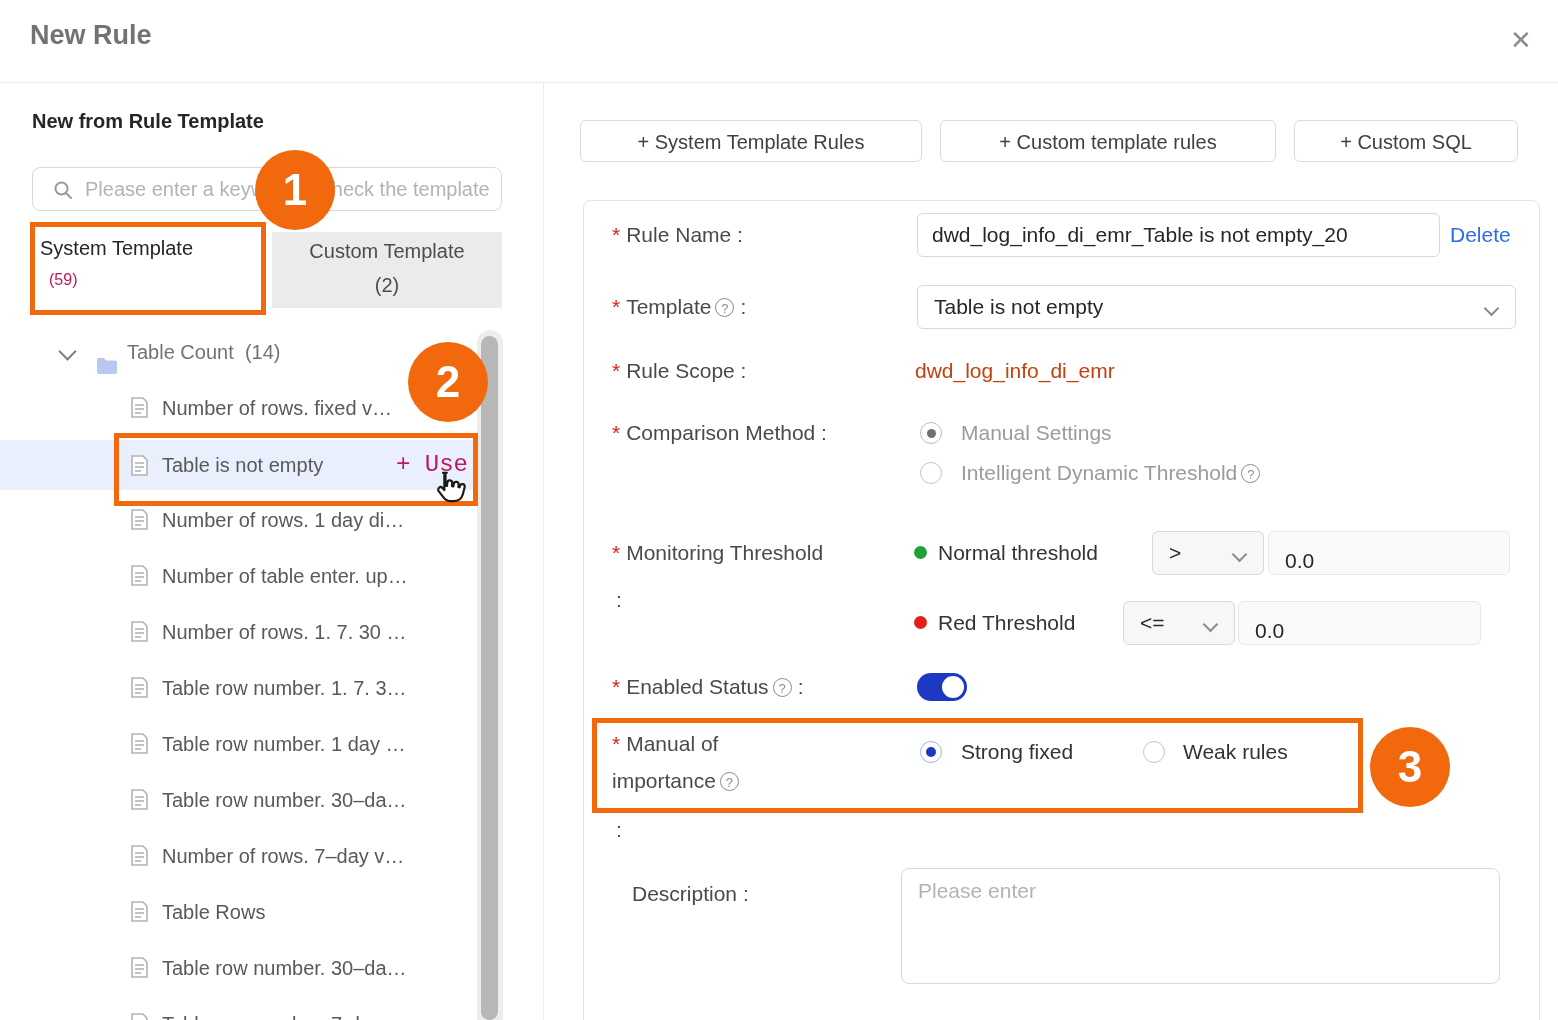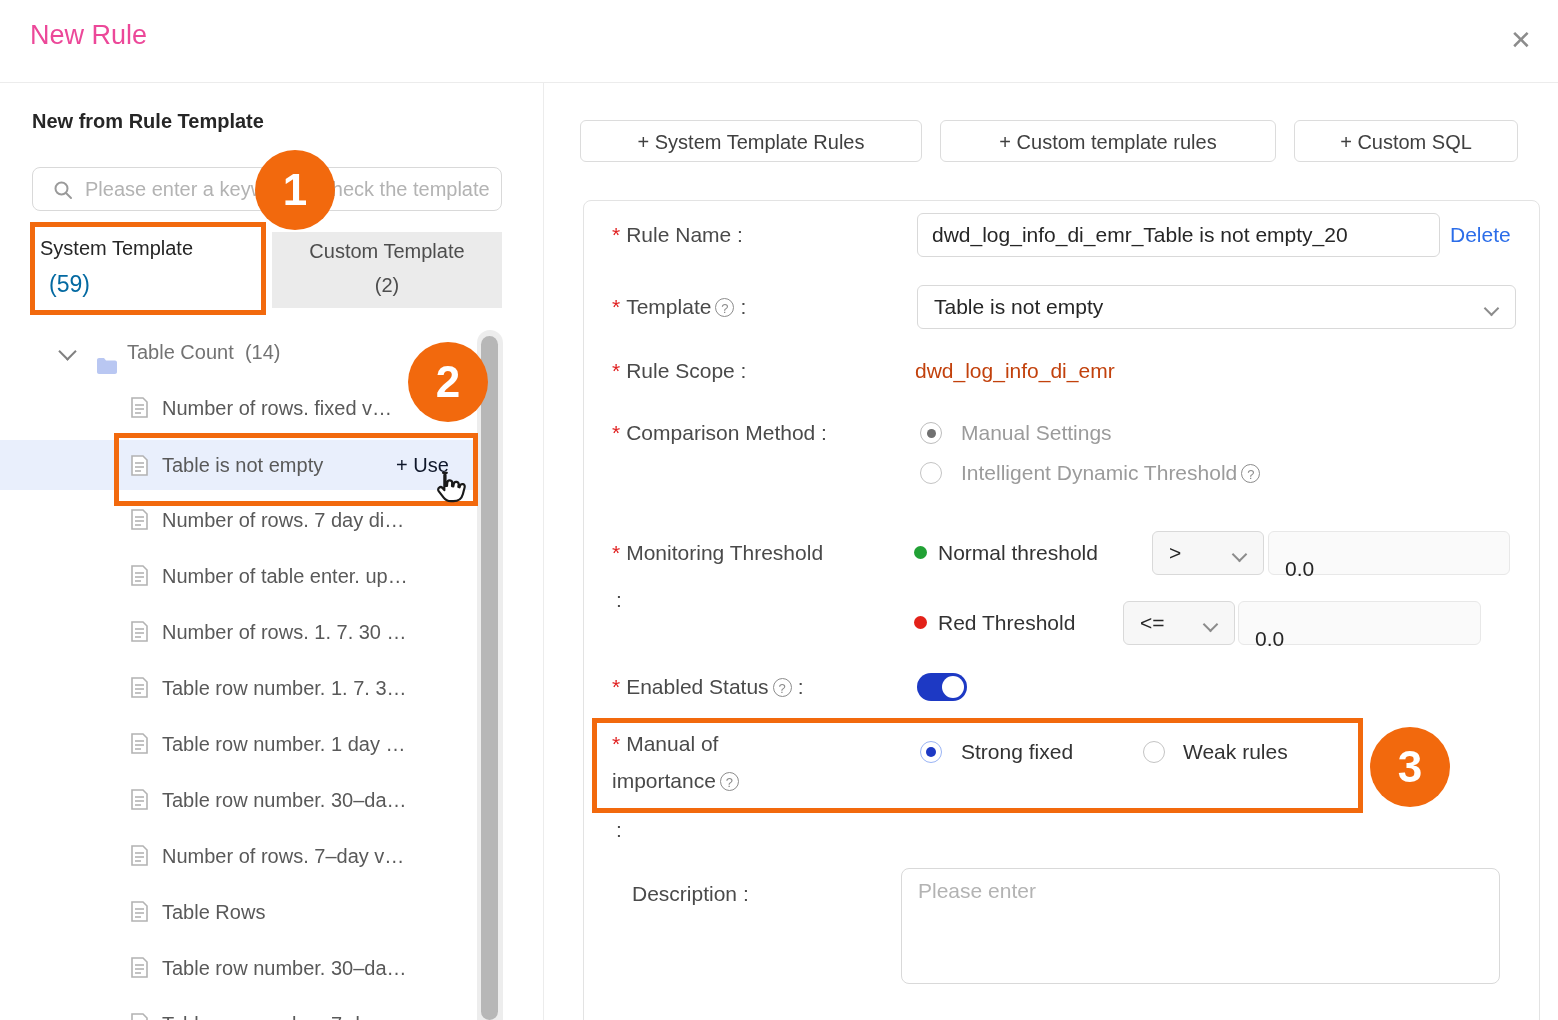--- a/index.html
+++ b/index.html
@@ -3,53 +3,53 @@
 <meta charset="utf-8">
 <style>
   html,body{margin:0;padding:0;background:#fff;}
   .stage{
     position:relative;width:1558px;height:1020px;overflow:hidden;background:#fff;
     font-family:"Liberation Sans","DejaVu Sans",sans-serif;color:#262626;
   }
   .abs{position:absolute;}
 
   
-  .dlg-title{left:30px;top:20px;font-size:27px;font-weight:400;color:#ec4899;}
+  .dlg-title{left:30px;top:20px;font-size:27px;font-weight:700;color:#737373;}
   .dlg-close{left:1510px;top:22px;font-size:26px;color:#8c8c8c;cursor:pointer;line-height:36px;}
   .hdr-divider{left:0;top:82px;width:1558px;height:1px;background:#ececec;}
   .v-divider{left:543px;top:83px;width:1px;height:937px;background:#ececec;}
 
   
   .section-title{left:32px;top:110px;font-size:20px;font-weight:700;color:#262626;}
   .search-box{left:32px;top:167px;width:470px;height:44px;border:1px solid #d9d9d9;border-radius:8px;box-sizing:border-box;background:#fff;}
   .search-box input{
     position:absolute;left:0;top:0;width:100%;height:100%;border:none;outline:none;background:transparent;
     padding:0 10px 0 52px;box-sizing:border-box;font-size:20px;color:#595959;
     font-family:"Liberation Sans","DejaVu Sans",sans-serif;
   }
   .search-box input::placeholder{color:#b3b3b3;}
   .search-glyph{position:absolute;left:20px;top:12px;width:20px;height:20px;}
 
   .tab1{left:35px;top:227px;width:226px;height:83px;background:#fff;}
   .tab1 .l1{position:absolute;left:5px;top:10px;font-size:20px;color:#262626;}
-  .tab1 .l2{position:absolute;left:14px;top:44px;font-size:23px;color:#0369a1;}
+  .tab1 .l2{position:absolute;left:14px;top:44px;font-size:16px;color:#be185d;}
   .tab2{left:272px;top:232px;width:230px;height:76px;background:#ebebeb;text-align:center;cursor:pointer;}
   .tab2 .l1{position:absolute;left:0;width:100%;top:8px;font-size:20px;color:#4d4d4d;}
   .tab2 .l2{position:absolute;left:0;width:100%;top:42px;font-size:20px;color:#4d4d4d;}
 
   .tree-folder{left:0;top:326px;width:478px;height:52px;line-height:52px;font-size:20px;color:#737373;cursor:pointer;}
   .chev-down{position:absolute;left:61px;top:21px;width:11px;height:11px;border-right:2px solid #808080;border-bottom:2px solid #808080;transform:rotate(45deg);transform-origin:center;margin-top:-2px;}
   .folder-svg{position:absolute;left:96px;top:16px;}
   .tree-folder .txt{position:absolute;left:127px;}
 
   .titem{left:0;width:478px;height:52px;line-height:52px;font-size:20px;color:#595959;cursor:pointer;white-space:nowrap;overflow:hidden;}
   .titem svg{position:absolute;left:131px;top:15px;}
   .titem .txt{position:absolute;left:162px;}
   .titem-selected{background:#e9effc;height:50px;line-height:50px;}
-  .use-link{position:absolute;left:396px;color:#0f172a;font-size:20px;cursor:pointer;}
+  .use-link{position:absolute;left:396px;color:#be185d;font-size:24px;cursor:pointer;font-family:Liberation Mono, monospace;}
 
   .scroll-track{left:477px;top:330px;width:26px;height:690px;background:#ededed;border-radius:13px 13px 0 0;}
   .scroll-thumb{position:absolute;left:4px;top:6px;width:17px;height:684px;background:#b7b7b7;border-radius:9px;cursor:grab;}
 
   
   .ann-box{border:5px solid #f2690d;box-sizing:border-box;pointer-events:none;z-index:6;background:transparent;}
   .ann-circle{width:80px;height:80px;border-radius:50%;background:#f2690d;color:#fff;font-size:44px;font-weight:700;
     display:flex;align-items:center;justify-content:center;z-index:7;pointer-events:none;}
   .hand-cursor{z-index:8;pointer-events:none;}
 
@@ -63,21 +63,21 @@
   .qicon{display:inline-block;width:19px;height:19px;border:1.5px solid #8c8c8c;border-radius:50%;color:#8c8c8c;
     font-size:13px;line-height:19px;text-align:center;vertical-align:1px;margin-left:4px;box-sizing:border-box;}
   .colon-gap{margin-left:6px;}
 
   .text-input{border:1px solid #d9d9d9;border-radius:6px;box-sizing:border-box;background:#fff;
     font-size:21px;color:#262626;line-height:42px;padding:0 14px;white-space:nowrap;overflow:hidden;}
   .link-blue{color:#2b6de9;font-size:21px;line-height:44px;cursor:pointer;}
   .sel{border:1px solid #d9d9d9;border-radius:6px;box-sizing:border-box;background:#fff;font-size:21px;color:#262626;line-height:42px;padding:0 16px;cursor:pointer;}
   .sel .chev{position:absolute;right:18px;top:17px;width:9px;height:9px;border-right:2px solid #8c8c8c;border-bottom:2px solid #8c8c8c;transform:rotate(45deg);}
   .sel-gray{background:#f7f7f7;}
-  .val-input{border:1px solid #e8e8e8;border-radius:6px;box-sizing:border-box;background:#fafafa;font-size:21px;color:#262626;line-height:42px;padding:16px 16px;}
+  .val-input{border:1px solid #e8e8e8;border-radius:6px;box-sizing:border-box;background:#fafafa;font-size:21px;color:#262626;line-height:42px;padding:8px 16px;}
   .plain-val{font-size:21px;color:#c2410c;line-height:44px;}
 
   .radio{width:22px;height:22px;border-radius:50%;box-sizing:border-box;background:#fff;cursor:pointer;}
   .radio-gray{border:1.5px solid #c4c4c4;}
   .radio-gray-sel{border:1.5px solid #bdbdbd;display:flex;align-items:center;justify-content:center;}
   .radio-gray-sel .dot{width:9px;height:9px;border-radius:50%;background:#707070;}
   .radio-blue-sel{border:1.5px solid #9ab4f5;display:flex;align-items:center;justify-content:center;}
   .radio-blue-sel .dot{width:10px;height:10px;border-radius:50%;background:#1d39c4;}
   .opt-gray{font-size:21px;color:#9b9b9b;line-height:44px;cursor:pointer;white-space:nowrap;}
   .opt-dark{font-size:21px;color:#333;line-height:44px;cursor:pointer;white-space:nowrap;}
@@ -152,21 +152,21 @@
     <span class="use-link">+ Use</span>
   </div>
 
   <div class="abs titem" style="top:494px">
     <svg width="17" height="21" viewBox="0 0 17 21">
         <path d="M1 1h11l4 4v15H1z" fill="#fff" stroke="#b3b3b3" stroke-width="1.6"></path>
         <line x1="4" y1="8" x2="13" y2="8" stroke="#b3b3b3" stroke-width="1.6"></line>
         <line x1="4" y1="12" x2="13" y2="12" stroke="#b3b3b3" stroke-width="1.6"></line>
         <line x1="4" y1="16" x2="10" y2="16" stroke="#b3b3b3" stroke-width="1.6"></line>
       </svg>
-    <span class="txt">Number of rows. 7 day di…</span>
+    <span class="txt">Number of rows. 1 day di…</span>
   </div>
   <div class="abs titem" style="top:550px">
     <svg width="17" height="21" viewBox="0 0 17 21">
         <path d="M1 1h11l4 4v15H1z" fill="#fff" stroke="#b3b3b3" stroke-width="1.6"></path>
         <line x1="4" y1="8" x2="13" y2="8" stroke="#b3b3b3" stroke-width="1.6"></line>
         <line x1="4" y1="12" x2="13" y2="12" stroke="#b3b3b3" stroke-width="1.6"></line>
         <line x1="4" y1="16" x2="10" y2="16" stroke="#b3b3b3" stroke-width="1.6"></line>
       </svg>
     <span class="txt">Number of table enter. up…</span>
   </div>

